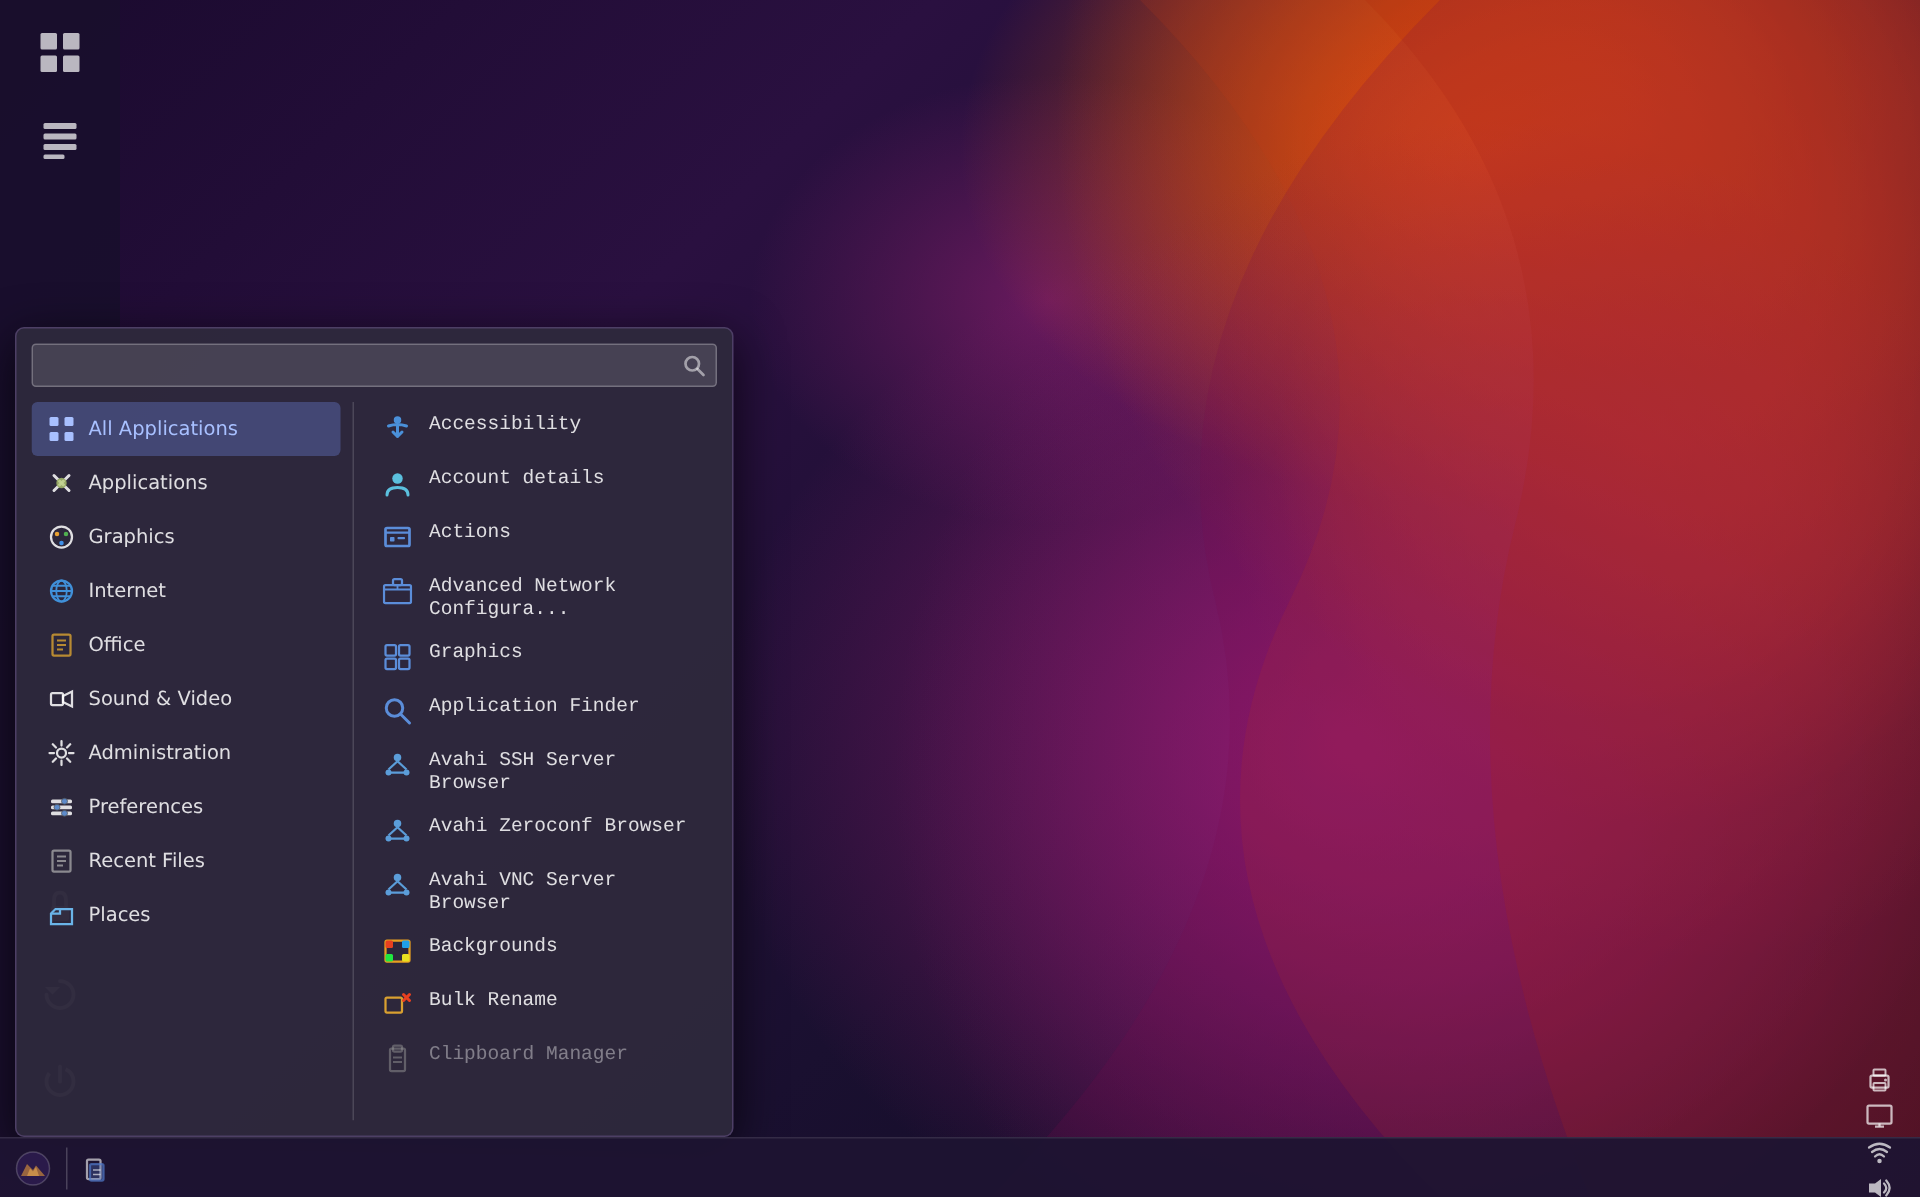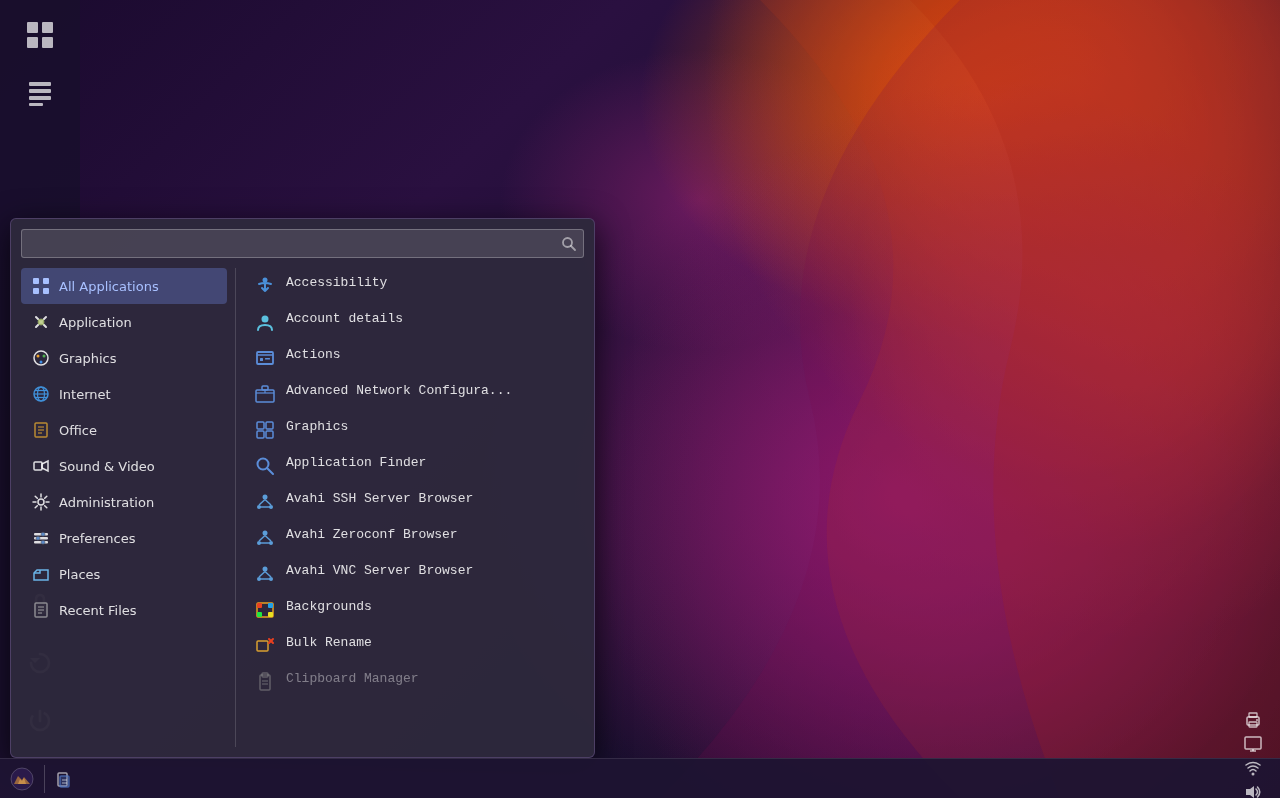--- a/index.html
+++ b/index.html
@@ -117,21 +117,21 @@
       color: rgba(255,255,255,0.7);
     }
 
     .dock-spacer { flex: 1; }
 
     
     .app-menu {
       position: absolute;
       left: 10px;
       top: 218px;
-      width: 585px;
+      width: 479px;
       height: 540px;
       background: rgba(45, 40, 60, 0.97);
       border: 1px solid rgba(100, 80, 130, 0.6);
       border-radius: 6px;
       box-shadow: 0 8px 32px rgba(0,0,0,0.7);
       z-index: 20;
       display: flex;
       flex-direction: column;
       padding: 10px;
     }
@@ -375,21 +375,21 @@
       </div>
 
       <div class="category-item">
         <div class="category-icon">
           <svg width="18" height="18" viewBox="0 0 18 18">
             <line x1="4" y1="14" x2="14" y2="4" stroke="currentColor" stroke-width="2" stroke-linecap="round"></line>
             <line x1="4" y1="4" x2="14" y2="14" stroke="currentColor" stroke-width="2" stroke-linecap="round"></line>
             <circle cx="9" cy="9" r="3" fill="rgba(180,200,120,0.8)" stroke="rgba(150,170,100,0.9)" stroke-width="1"></circle>
           </svg>
         </div>
-        <span>Application</span>
+        <span>Applications</span>
       </div>
 
       <div class="category-item">
         <div class="category-icon">
           <svg width="18" height="18" viewBox="0 0 18 18">
             <circle cx="9" cy="9" r="7" stroke="currentColor" stroke-width="1.5" fill="none"></circle>
             <circle cx="6" cy="7" r="1.5" fill="#e8a030"></circle>
             <circle cx="12" cy="7" r="1.5" fill="#50b050"></circle>
             <circle cx="9" cy="13" r="1.5" fill="#4090e8"></circle>
           </svg>
@@ -452,37 +452,37 @@
             <circle cx="6" cy="9.2" r="2" fill="rgba(80,130,200,0.9)" stroke="#555" stroke-width="0.5"></circle>
             <circle cx="11" cy="13.2" r="2" fill="rgba(80,130,200,0.9)" stroke="#555" stroke-width="0.5"></circle>
           </svg>
         </div>
         <span>Preferences</span>
       </div>
 
       <div class="category-item">
         <div class="category-icon">
           <svg width="18" height="18" viewBox="0 0 18 18">
-            <path d="M 2 8 L 5 5 L 16 5 L 16 15 L 2 15 Z" fill="none" stroke="#6ab4e8" stroke-width="1.5"></path>
-            <path d="M 2 8 L 8 8 L 8 5" stroke="#6ab4e8" stroke-width="1.5" fill="none"></path>
-          </svg>
-        </div>
-        <span>Places</span>
-      </div>
-
-      <div class="category-item">
-        <div class="category-icon">
-          <svg width="18" height="18" viewBox="0 0 18 18">
             <rect x="3" y="2" width="12" height="14" rx="1" fill="none" stroke="rgba(180,180,180,0.7)" stroke-width="1.5"></rect>
             <line x1="6" y1="6" x2="12" y2="6" stroke="rgba(180,180,180,0.7)" stroke-width="1.2"></line>
             <line x1="6" y1="9" x2="12" y2="9" stroke="rgba(180,180,180,0.7)" stroke-width="1.2"></line>
             <line x1="6" y1="12" x2="10" y2="12" stroke="rgba(180,180,180,0.7)" stroke-width="1.2"></line>
           </svg>
         </div>
         <span>Recent Files</span>
+      </div>
+
+      <div class="category-item">
+        <div class="category-icon">
+          <svg width="18" height="18" viewBox="0 0 18 18">
+            <path d="M 2 8 L 5 5 L 16 5 L 16 15 L 2 15 Z" fill="none" stroke="#6ab4e8" stroke-width="1.5"></path>
+            <path d="M 2 8 L 8 8 L 8 5" stroke="#6ab4e8" stroke-width="1.5" fill="none"></path>
+          </svg>
+        </div>
+        <span>Places</span>
       </div>
     </div>
 
     <div class="divider-v"></div>
 
     <div class="apps-column">
 
       <div class="app-item">
         <div class="app-icon">
           <svg width="20" height="20" viewBox="0 0 20 20">

